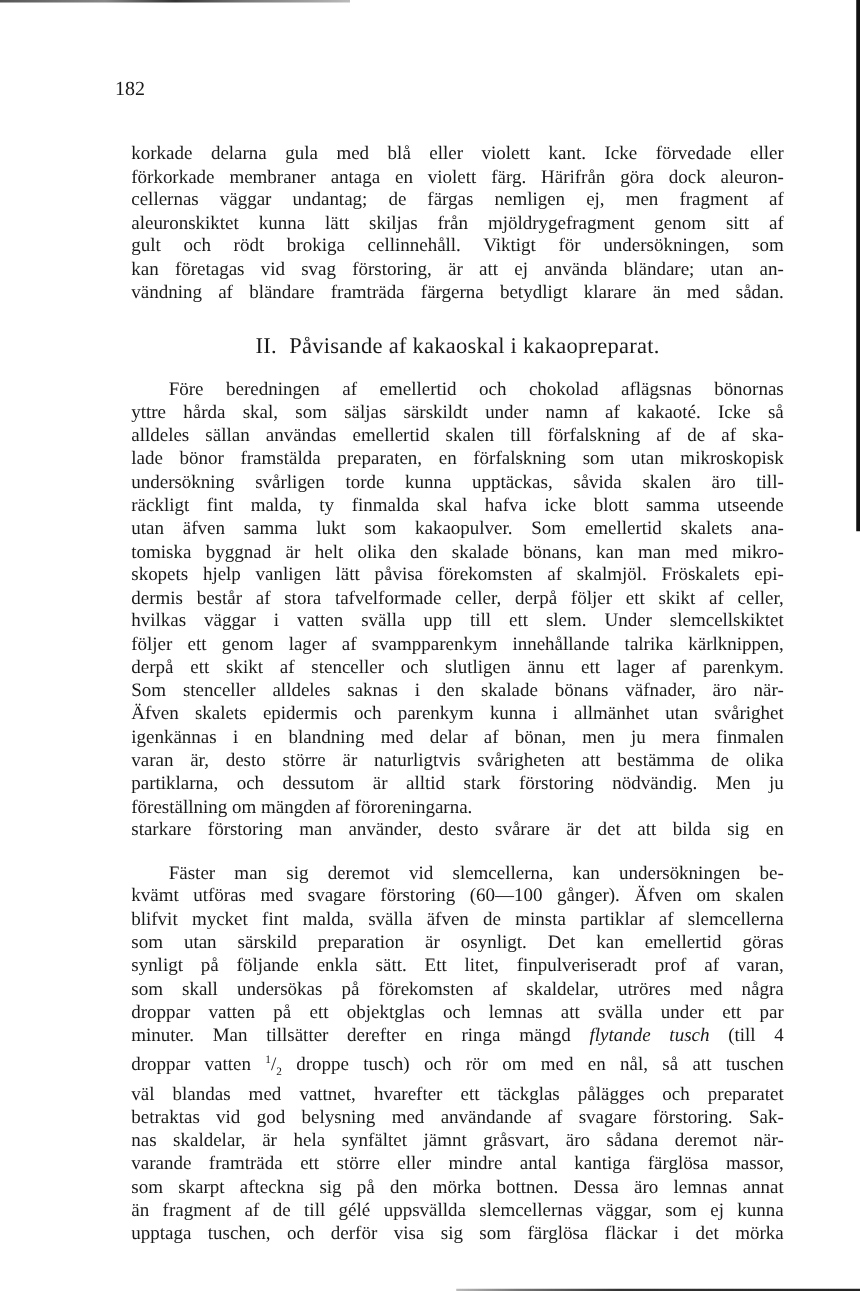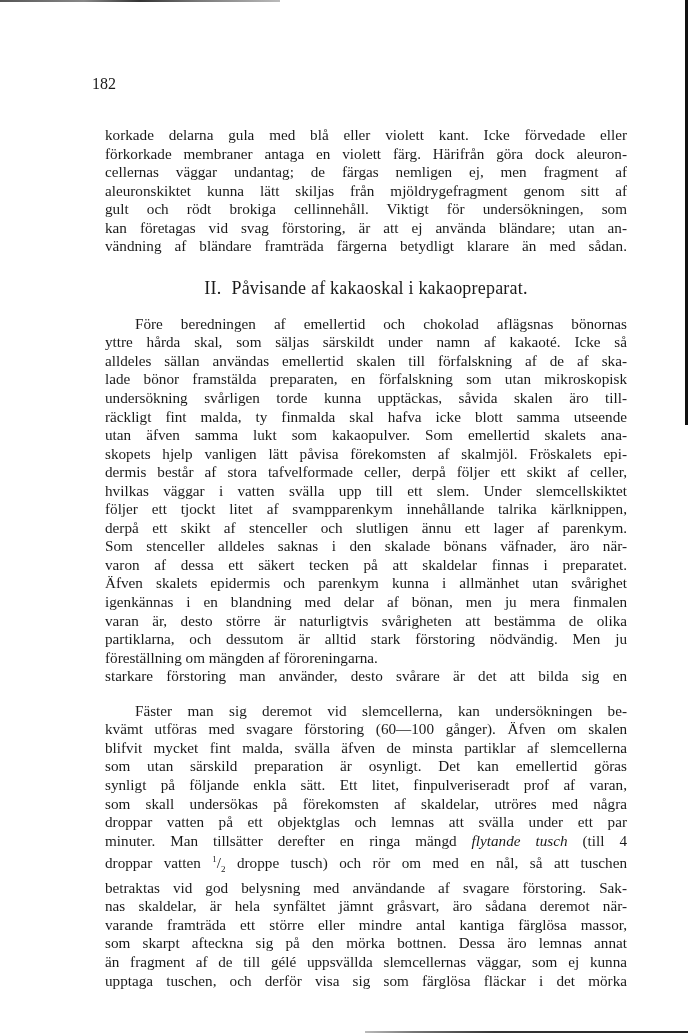--- a/index.html
+++ b/index.html
@@ -29,21 +29,21 @@
     }
     .scan-edge-bottom {
       position: absolute;
       left: 365px; bottom: 0;
       width: 323px; height: 2px;
       background: linear-gradient(90deg, #bbb 0%, #777 15%, #333 40%, #222 100%);
     }
     .page {
       position: absolute;
       left: 89px;
-      top: 74px;
+      top: 62px;
       width: 554px;
     }
     .page-number {
       font-family: "Liberation Serif", serif;
       font-size: 16px;
       margin-left: 3px;
       height: 36px;
       line-height: 20px;
     }
     .para {
@@ -106,45 +106,46 @@
   </div>
 
   <p class="para">
     <span class="line indent">Före beredningen af emellertid och chokolad aflägsnas bönornas</span>
     <span class="line">yttre hårda skal, som säljas särskildt under namn af kakaoté. Icke så</span>
     <span class="line">alldeles sällan användas emellertid skalen till förfalskning af de af ska-</span>
     <span class="line">lade bönor framstälda preparaten, en förfalskning som utan mikroskopisk</span>
     <span class="line">undersökning svårligen torde kunna upptäckas, såvida skalen äro till-</span>
     <span class="line">räckligt fint malda, ty finmalda skal hafva icke blott samma utseende</span>
     <span class="line">utan äfven samma lukt som kakaopulver. Som emellertid skalets ana-</span>
+    <span class="line">tomiska byggnad är helt olika den skalade bönans, kan man med mikro-</span>
     <span class="line">skopets hjelp vanligen lätt påvisa förekomsten af skalmjöl. Fröskalets epi-</span>
     <span class="line">dermis består af stora tafvelformade celler, derpå följer ett skikt af celler,</span>
     <span class="line">hvilkas väggar i vatten svälla upp till ett slem. Under slemcellskiktet</span>
-    <span class="line">följer ett tjockt litet af svampparenkym innehållande talrika kärlknippen,</span>
+    <span class="line">följer ett genom lager af svampparenkym innehållande talrika kärlknippen,</span>
     <span class="line">derpå ett skikt af stenceller och slutligen ännu ett lager af parenkym.</span>
     <span class="line">Som stenceller alldeles saknas i den skalade bönans väfnader, äro när-</span>
-    <span class="line">varon af dessa ett säkert tecken på att skaldelar finnas i preparatet.</span>
     <span class="line">Äfven skalets epidermis och parenkym kunna i allmänhet utan svårighet</span>
     <span class="line">igenkännas i en blandning med delar af bönan, men ju mera finmalen</span>
     <span class="line">varan är, desto större är naturligtvis svårigheten att bestämma de olika</span>
     <span class="line">partiklarna, och dessutom är alltid stark förstoring nödvändig. Men ju</span>
     <span class="line last">föreställning om mängden af föroreningarna.</span>
     <span class="line">starkare förstoring man använder, desto svårare är det att bilda sig en</span>
   </p>
 
   <p class="para">
     <span class="line indent">Fäster man sig deremot vid slemcellerna, kan undersökningen be-</span>
     <span class="line">kvämt utföras med svagare förstoring (60—100 gånger). Äfven om skalen</span>
     <span class="line">blifvit mycket fint malda, svälla äfven de minsta partiklar af slemcellerna</span>
     <span class="line">som utan särskild preparation är osynligt. Det kan emellertid göras</span>
     <span class="line">synligt på följande enkla sätt. Ett litet, finpulveriseradt prof af varan,</span>
     <span class="line">som skall undersökas på förekomsten af skaldelar, utröres med några</span>
     <span class="line">droppar vatten på ett objektglas och lemnas att svälla under ett par</span>
     <span class="line"><span>minuter. Man tillsätter derefter en ringa mängd </span><em>flytande tusch</em><span> (till 4</span></span>
     <span class="line"><span>droppar vatten </span><sup class="frac">1</sup><span>/</span><sub class="frac">2</sub><span> droppe tusch) och rör om med en nål, så att tuschen</span></span>
+    <span class="line">väl blandas med vattnet, hvarefter ett täckglas pålägges och preparatet</span>
     <span class="line">betraktas vid god belysning med användande af svagare förstoring. Sak-</span>
     <span class="line">nas skaldelar, är hela synfältet jämnt gråsvart, äro sådana deremot när-</span>
     <span class="line">varande framträda ett större eller mindre antal kantiga färglösa massor,</span>
     <span class="line">som skarpt afteckna sig på den mörka bottnen. Dessa äro lemnas annat</span>
     <span class="line">än fragment af de till gélé uppsvällda slemcellernas väggar, som ej kunna</span>
     <span class="line">upptaga tuschen, och derför visa sig som färglösa fläckar i det mörka</span>
   </p>
 
 </div>
 

